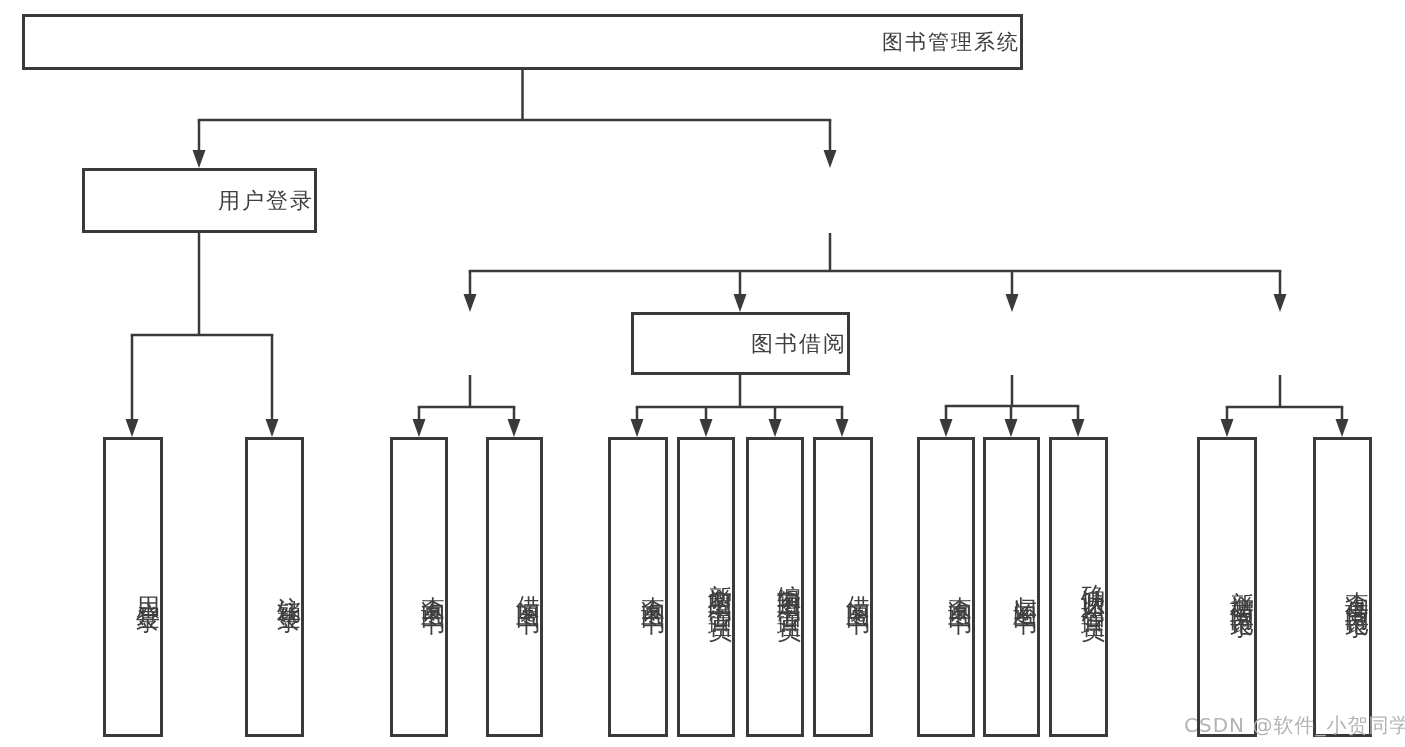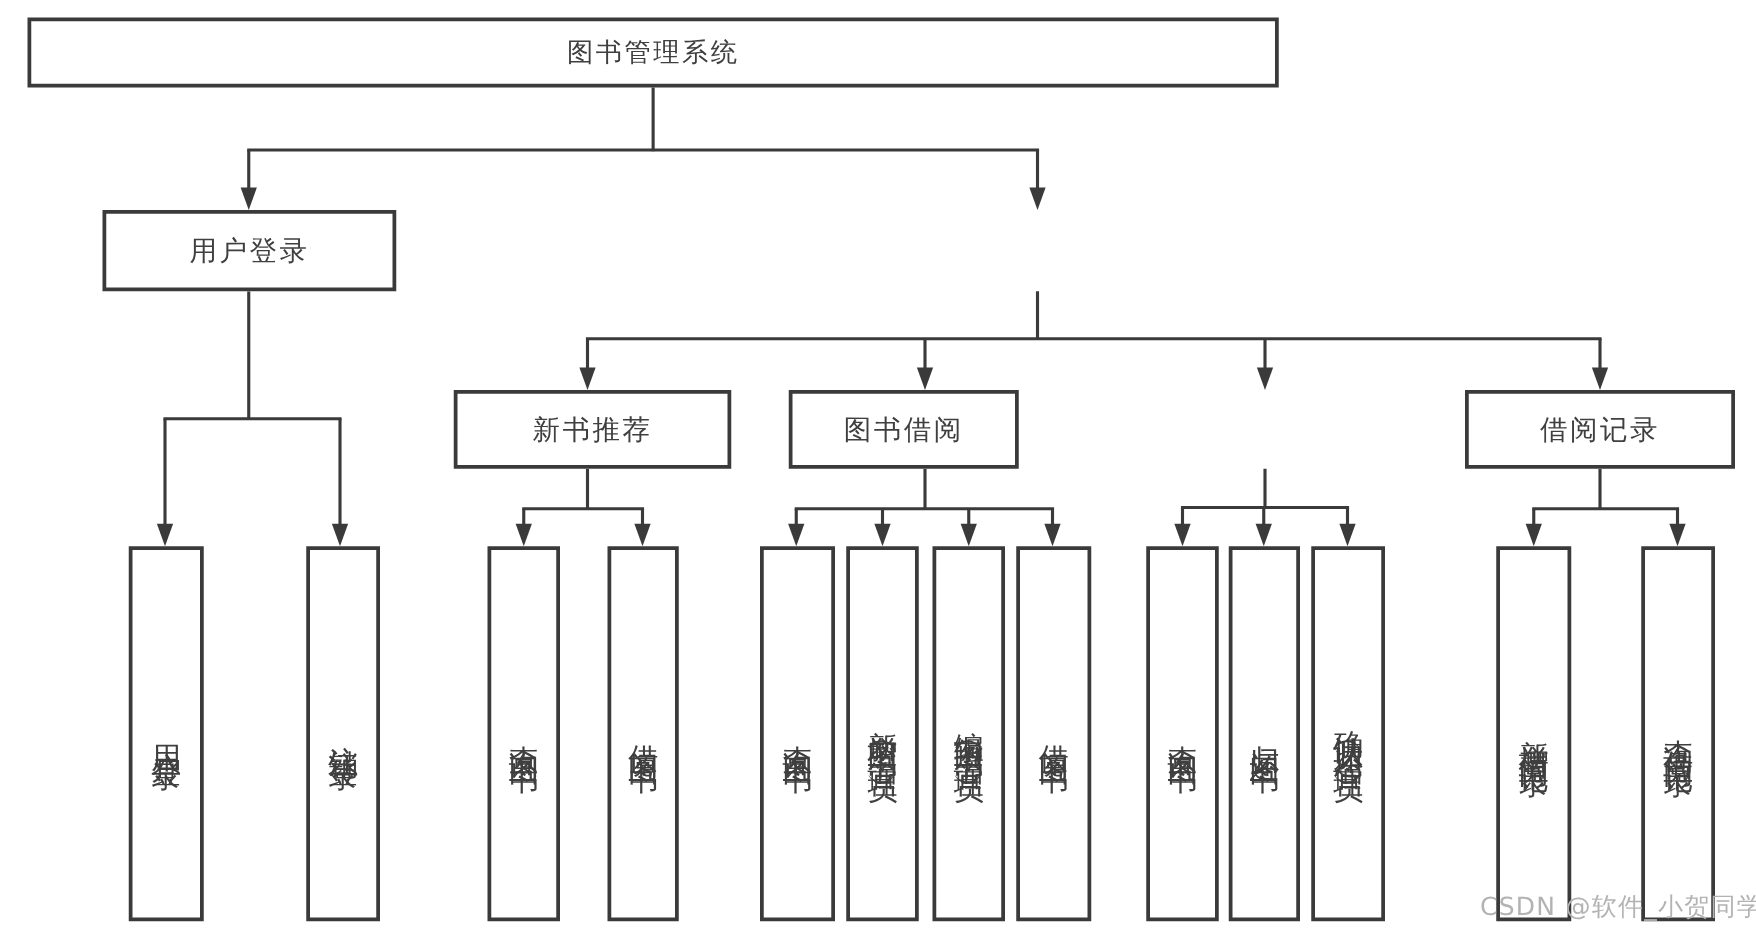--- a/index.html
+++ b/index.html
@@ -3,21 +3,21 @@
 <meta charset="utf-8">
 <style>
   html,body{margin:0;padding:0;background:#fff;}
   #stage{
     position:relative;width:1405px;height:747px;background:#ffffff;overflow:hidden;
     font-family:"DejaVu Sans","Liberation Sans",sans-serif;color:#3f3f3f;
   }
   #wires{position:absolute;left:0;top:0;width:1405px;height:747px;}
   .box{
     position:absolute;box-sizing:border-box;background:#ffffff;
-    border:3px solid #3a3a3a;display:flex;align-items:center;justify-content:center;
+    border:3px solid #3a3a3a;display:flex;align-items:center;justify-content:flex-end;
     text-align:center;
   }
   .root{left:22px;top:14px;width:1001px;height:56px;font-size:21px;letter-spacing:2px;}
   .branch{top:168px;width:235px;height:65px;font-size:22px;letter-spacing:2px;}
   .lvl3{top:312px;height:63px;font-size:22px;letter-spacing:2px;}
   .leaf{top:437px;height:300px;}
   .vtext{
     writing-mode:vertical-rl;text-orientation:mixed;
     font-size:24px;letter-spacing:5px;line-height:1;white-space:nowrap;
   }
@@ -97,28 +97,22 @@
   </svg>
 
   <div class="box root">
     <span>图书管理系统</span>
   </div>
 
   <div class="box branch" style="left:82px;">
     <span>用户登录</span>
   </div>
 
-  <div class="box lvl3" style="left:363px;width:222px;">
-    <span>新书推荐</span>
-  </div>
-  <div class="box lvl3" style="left:631px;width:184px;">
+  <div class="box lvl3" style="left:631px;width:219px;">
     <span>图书借阅</span>
-  </div>
-  <div class="box lvl3" style="left:1172px;width:216px;">
-    <span>借阅记录</span>
   </div>
 
   <div class="box leaf" style="left:103px;width:60px;">
     <span class="vtext">用户登录</span>
   </div>
   <div class="box leaf" style="left:245px;width:59px;">
     <span class="vtext">注销登录</span>
   </div>
   <div class="box leaf" style="left:390px;width:58px;">
     <span class="vtext">查询图书</span>

